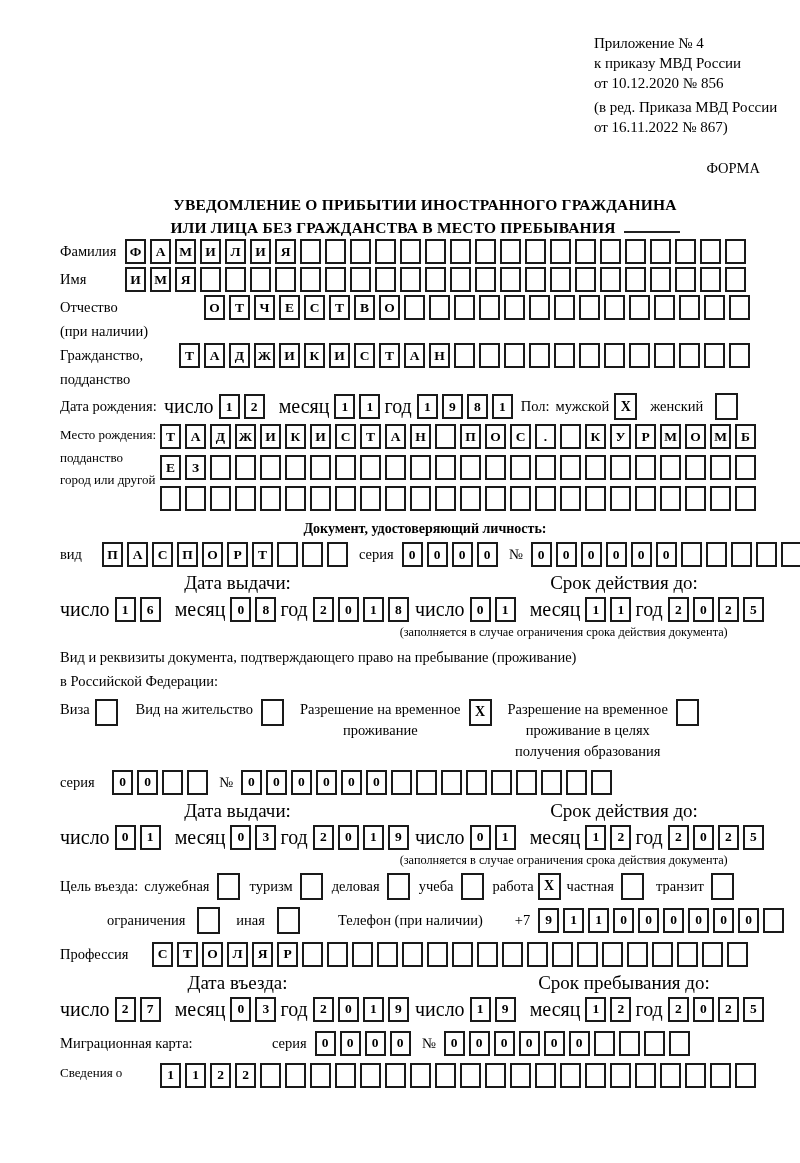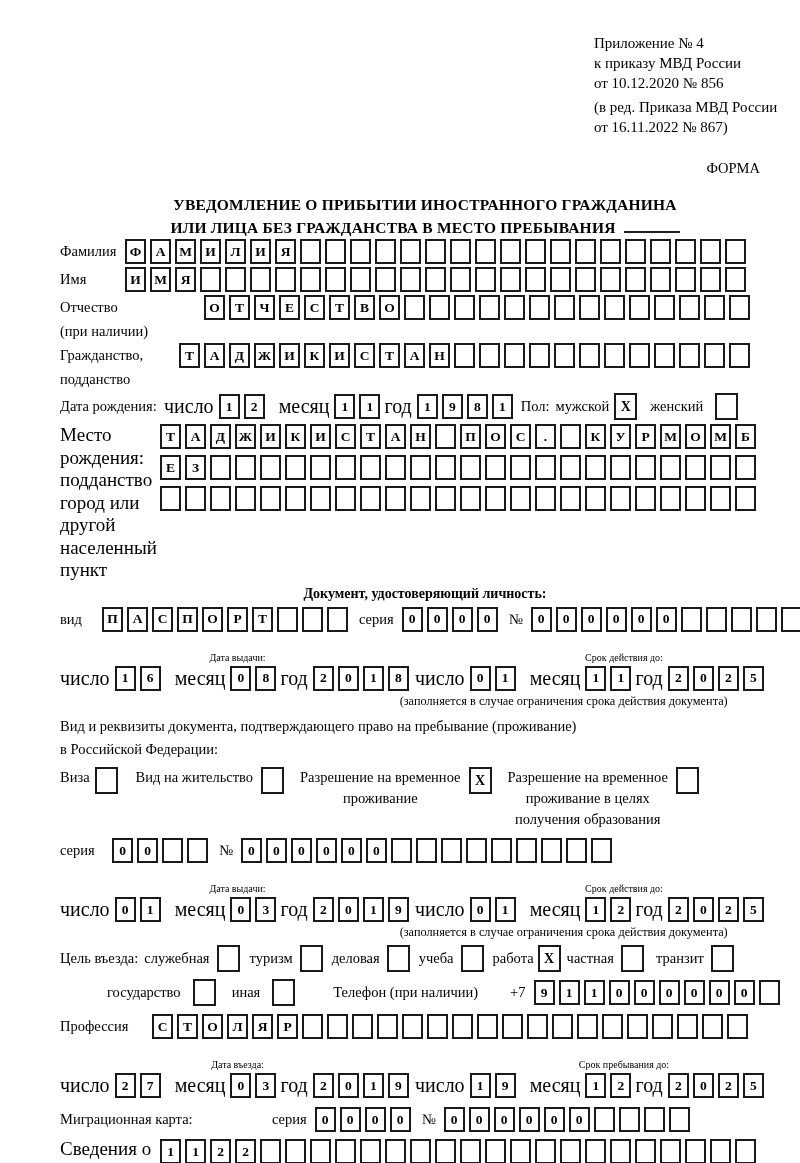--- a/index.html
+++ b/index.html
@@ -29,26 +29,26 @@
     margin-right:4px; display:flex; align-items:center; justify-content:center;
     font-size:13.5px; font-weight:600; flex-shrink:0; background:#fff;
   }
   .checkbox {
     width:23px; height:27px; box-sizing:border-box; border:2px solid #1a1a1a;
     display:inline-flex; align-items:center; justify-content:center;
     font-size:14px; font-weight:600; flex-shrink:0; background:#fff;
   }
 
   .two-col { display:flex; align-items:flex-start; margin-bottom:2px; }
-  .lab-col { flex-shrink:0; font-size:19px; line-height:22.5px; }
+  .lab-col { flex-shrink:0; font-size:13px; line-height:22.5px; }
   .rows-col .cells { margin-bottom:6px; }
 
   .doc-heading { text-align:center; font-weight:bold; font-size:14px; margin:4px 0 5px 0; }
 
-  .date-heads { display:flex; font-size:10px; margin-top:20px;gap:43px; }
+  .date-heads { display:flex; font-size:19px; margin-top:5px;gap:43px; }
   .date-heads .dh-left  { width:355px; text-align:center; }
   .date-heads .dh-right { flex:1; text-align:center; }
   .dates-row { display:flex; align-items:center; margin-top:3px; }
   .dgroup { display:flex; align-items:center; }
   .dgroup.left { width:355px; }
   .dlab { font-size:20px; margin-right:5px; }
   .dlab.mid { margin-left:10px; }
   .note { font-size:12.3px; margin:3px 0 4px 38%; width:62%; text-align:center; }
 
   .intro { font-size:14.5px; line-height:1.6; margin-top:6px; }
@@ -236,21 +236,20 @@
     <span class="checkbox" style="margin-left:5px;">X</span>
     <span class="flabel" style="margin-left:13px;">женский</span>
     <span class="checkbox" style="margin-left:12px;"></span>
   </div>
 
   <div class="two-col" style="margin-top:4px;">
     <div class="lab-col" style="width:100px;">
       <div>Место рождения:</div>
       <div>подданство</div>
       <div>город или другой</div>
-      <div>населенный пункт</div>
     </div>
     <div class="rows-col">
       <div class="cells">
           <span class="cell">Т</span>
           <span class="cell">А</span>
           <span class="cell">Д</span>
           <span class="cell">Ж</span>
           <span class="cell">И</span>
           <span class="cell">К</span>
           <span class="cell">И</span>
@@ -543,21 +542,21 @@
       <span class="checkbox"></span>
     </span>
     <span class="ck-item" style="margin-left:12px;">
       <span class="ck-label">транзит</span>
       <span class="checkbox"></span>
     </span>
   </div>
 
   <div class="ck-row" style="margin-left:47px; margin-top:7px;">
     <span class="ck-item">
-      <span class="ck-label">государство</span>
+      <span class="ck-label">ограничения</span>
       <span class="checkbox" style="margin-left:12px;"></span>
     </span>
     <span class="ck-item" style="margin-left:16px;">
       <span class="ck-label">иная</span>
       <span class="checkbox" style="margin-left:12px;"></span>
     </span>
     <span class="ck-label" style="margin-left:38px;">Телефон (при наличии)</span>
     <span class="ck-label" style="margin-left:32px; margin-right:8px;">+7</span>
     <span class="cells">
         <span class="cell">9</span>

